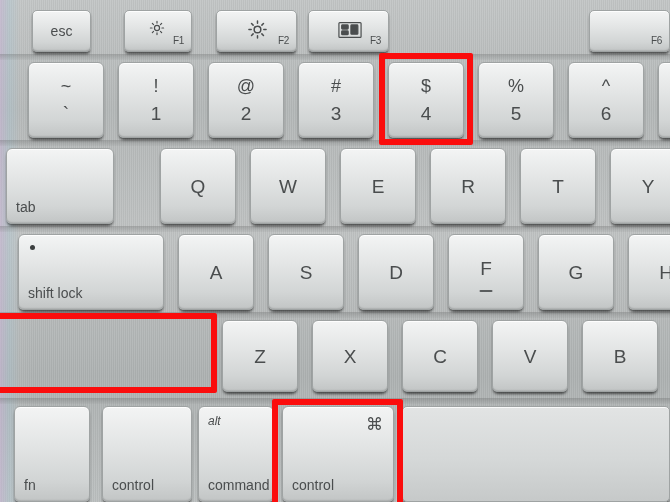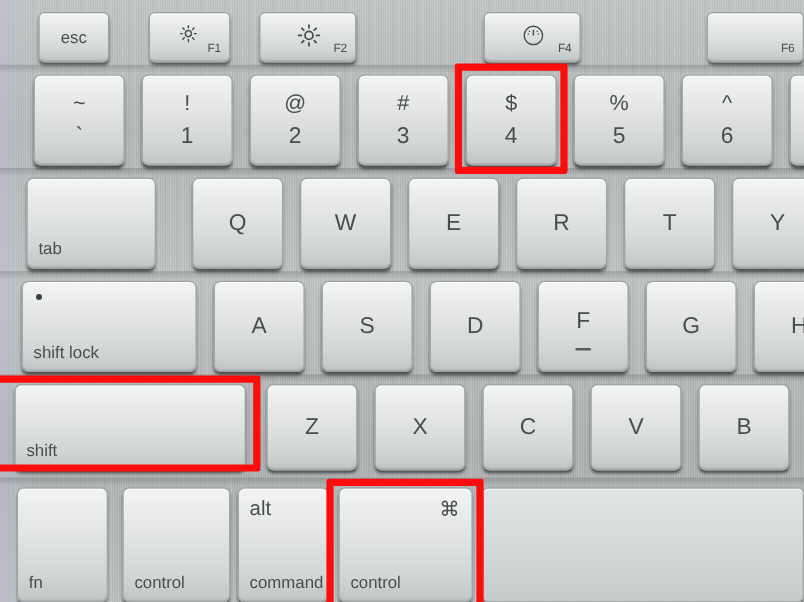--- a/index.html
+++ b/index.html
@@ -75,21 +75,22 @@
     text-align: center;
   }
   .lbl.bl {         
     left: 9px;
     bottom: 9px;
     font-size: 14px;
   }
   .lbl.tl {         
     left: 9px;
     top: 8px;
-    font-size: 17px;
+    font-size: 12px;
+    font-style: italic;
   }
   .lbl.br {         
     right: 7px;
     bottom: 5px;
     font-size: 10px;
     letter-spacing: -0.3px;
   }
   .lbl.tr {         
     right: 10px;
     top: 9px;
@@ -188,33 +189,34 @@
       <svg viewBox="0 0 24 24" width="21" height="21">
           <g fill="none" stroke="#4a4d4e" stroke-width="1.7" stroke-linecap="round">
             <circle cx="12" cy="12" r="3.8"></circle>
             <path d="M12 2.2v2.6M12 19.2v2.6M2.2 12h2.6M19.2 12h2.6M5.2 5.2l1.8 1.8M17 17l1.8 1.8M18.8 5.2L17 7M7 17l-1.8 1.8"></path>
           </g>
         </svg>
     </span>
     <span class="lbl br">F2</span>
   </div>
 
-
-  <div class="key fnkey" style="left:403px;top:10px;width:81px;height:42px;">
-    <span class="ico ico-gauge">
-      <svg viewBox="0 0 24 24" width="20" height="20">
-          <g fill="none" stroke="#4a4d4e" stroke-width="1.4">
-            <circle cx="12" cy="12" r="9.2"></circle>
-            <path d="M12 12V6.4" stroke-width="1.5"></path>
-            <path d="M7.6 7.2l.9 1.4M16.4 7.2l-.9 1.4M6.2 10.4l1.6.5M17.8 10.4l-1.6.5" stroke-width="1.1"></path>
+  <div class="key fnkey" style="left:308px;top:10px;width:81px;height:42px;">
+    <span class="ico ico-mission">
+      <svg viewBox="0 0 26 18" width="24" height="17">
+          <g fill="none" stroke="#4a4d4e" stroke-width="1.3">
+            <rect x="1" y="1" width="24" height="16" rx="1"></rect>
+            <rect x="4" y="3.5" width="7" height="4.5" rx="0.8" fill="#4a4d4e"></rect>
+            <rect x="14" y="3.5" width="7.5" height="10" rx="0.8" fill="#4a4d4e"></rect>
+            <rect x="4" y="10" width="7" height="4" rx="0.8" fill="#4a4d4e"></rect>
           </g>
         </svg>
     </span>
-    <span class="lbl br">F4</span>
-  </div>
+    <span class="lbl br">F3</span>
+  </div>
+
 
 
   <div class="key fnkey" style="left:589px;top:10px;width:81px;height:42px;">
     <span class="lbl br">F6</span>
   </div>
 
   <div class="key" style="left:28px;top:62px;width:76px;height:76px;">
     <span class="lbl upper">~</span>
     <span class="lbl lower">`</span>
   </div>
@@ -240,21 +242,21 @@
   </div>
   <div class="key" style="left:568px;top:62px;width:76px;height:76px;">
     <span class="lbl upper">^</span>
     <span class="lbl lower">6</span>
   </div>
   <div class="key" style="left:658px;top:62px;width:76px;height:76px;">
     <span class="lbl upper">&amp;</span>
     <span class="lbl lower">7</span>
   </div>
 
-  <div class="key" style="left:22px;top:148px;width:108px;height:76px;padding-left:48px;">
+  <div class="key" style="left:6px;top:148px;width:108px;height:76px;padding-left:48px;">
     <span class="lbl bl">tab</span>
   </div>
   <div class="key" style="left:160px;top:148px;width:76px;height:76px;">
     <span class="lbl center">Q</span>
   </div>
   <div class="key" style="left:250px;top:148px;width:76px;height:76px;">
     <span class="lbl center">W</span>
   </div>
   <div class="key" style="left:340px;top:148px;width:76px;height:76px;">
     <span class="lbl center">E</span>
@@ -286,23 +288,20 @@
     <span class="lbl center" style="top:44%;">F</span>
     <span class="bump"></span>
   </div>
   <div class="key" style="left:538px;top:234px;width:76px;height:76px;">
     <span class="lbl center">G</span>
   </div>
   <div class="key" style="left:628px;top:234px;width:76px;height:76px;">
     <span class="lbl center">H</span>
   </div>
 
-  <div class="key" style="left:12px;top:320px;width:193px;height:72px;">
-    <span class="lbl bl">shift</span>
-  </div>
   <div class="key" style="left:222px;top:320px;width:76px;height:72px;">
     <span class="lbl center">Z</span>
   </div>
   <div class="key" style="left:312px;top:320px;width:76px;height:72px;">
     <span class="lbl center">X</span>
   </div>
   <div class="key" style="left:402px;top:320px;width:76px;height:72px;">
     <span class="lbl center">C</span>
   </div>
   <div class="key" style="left:492px;top:320px;width:76px;height:72px;">

